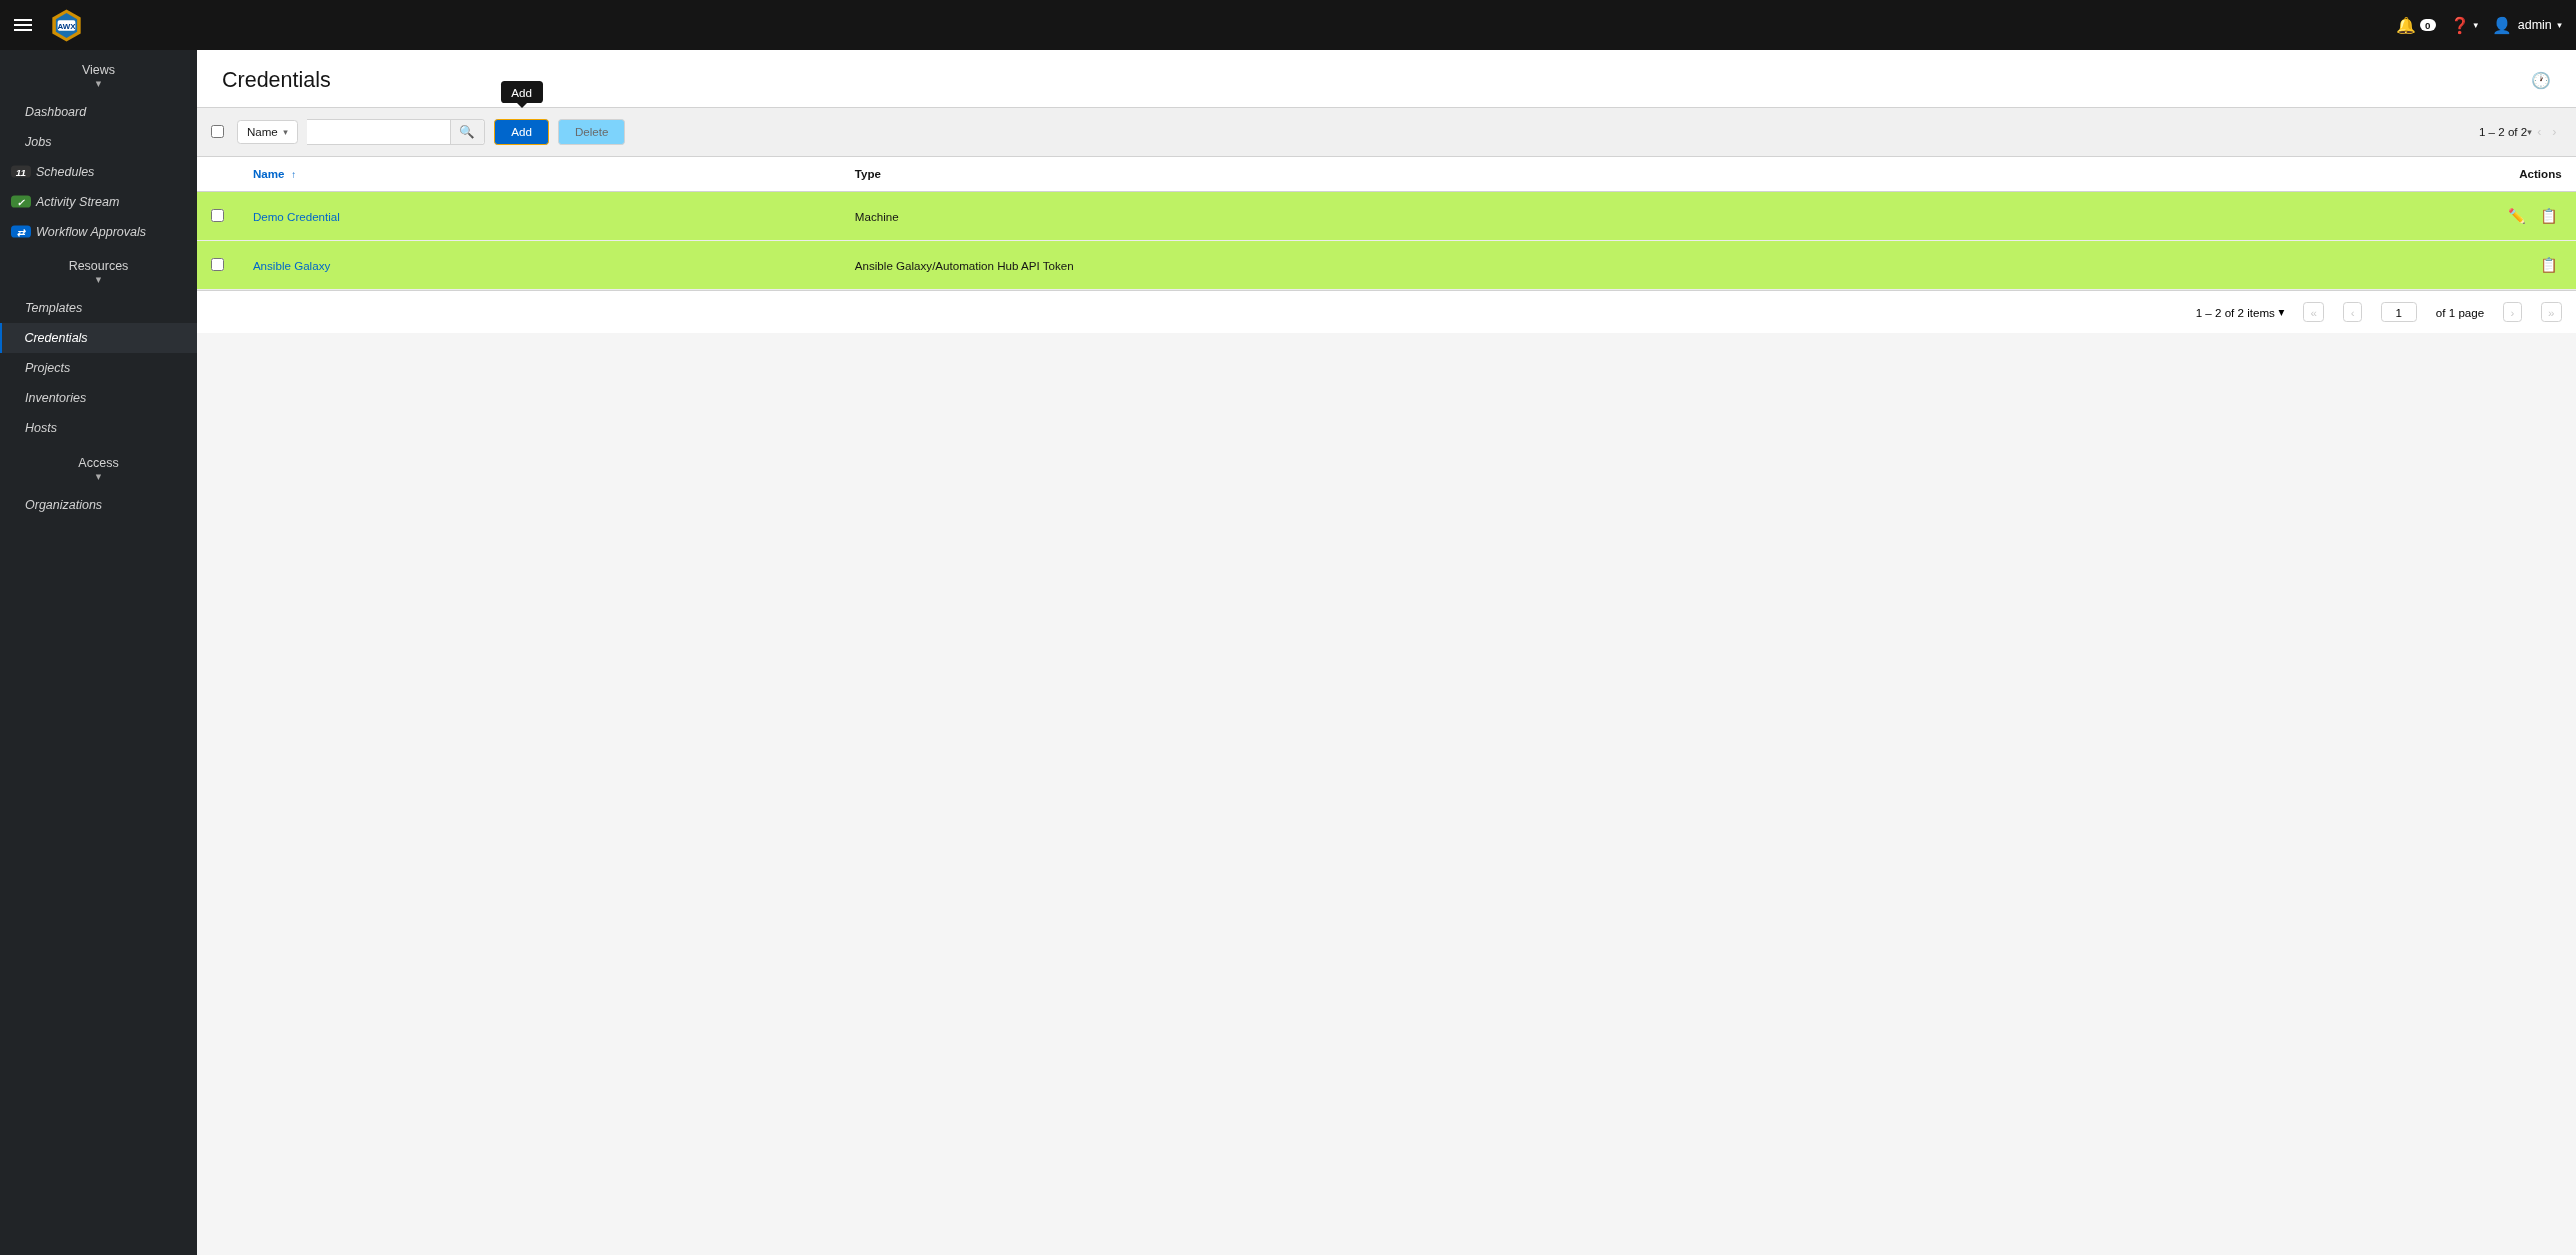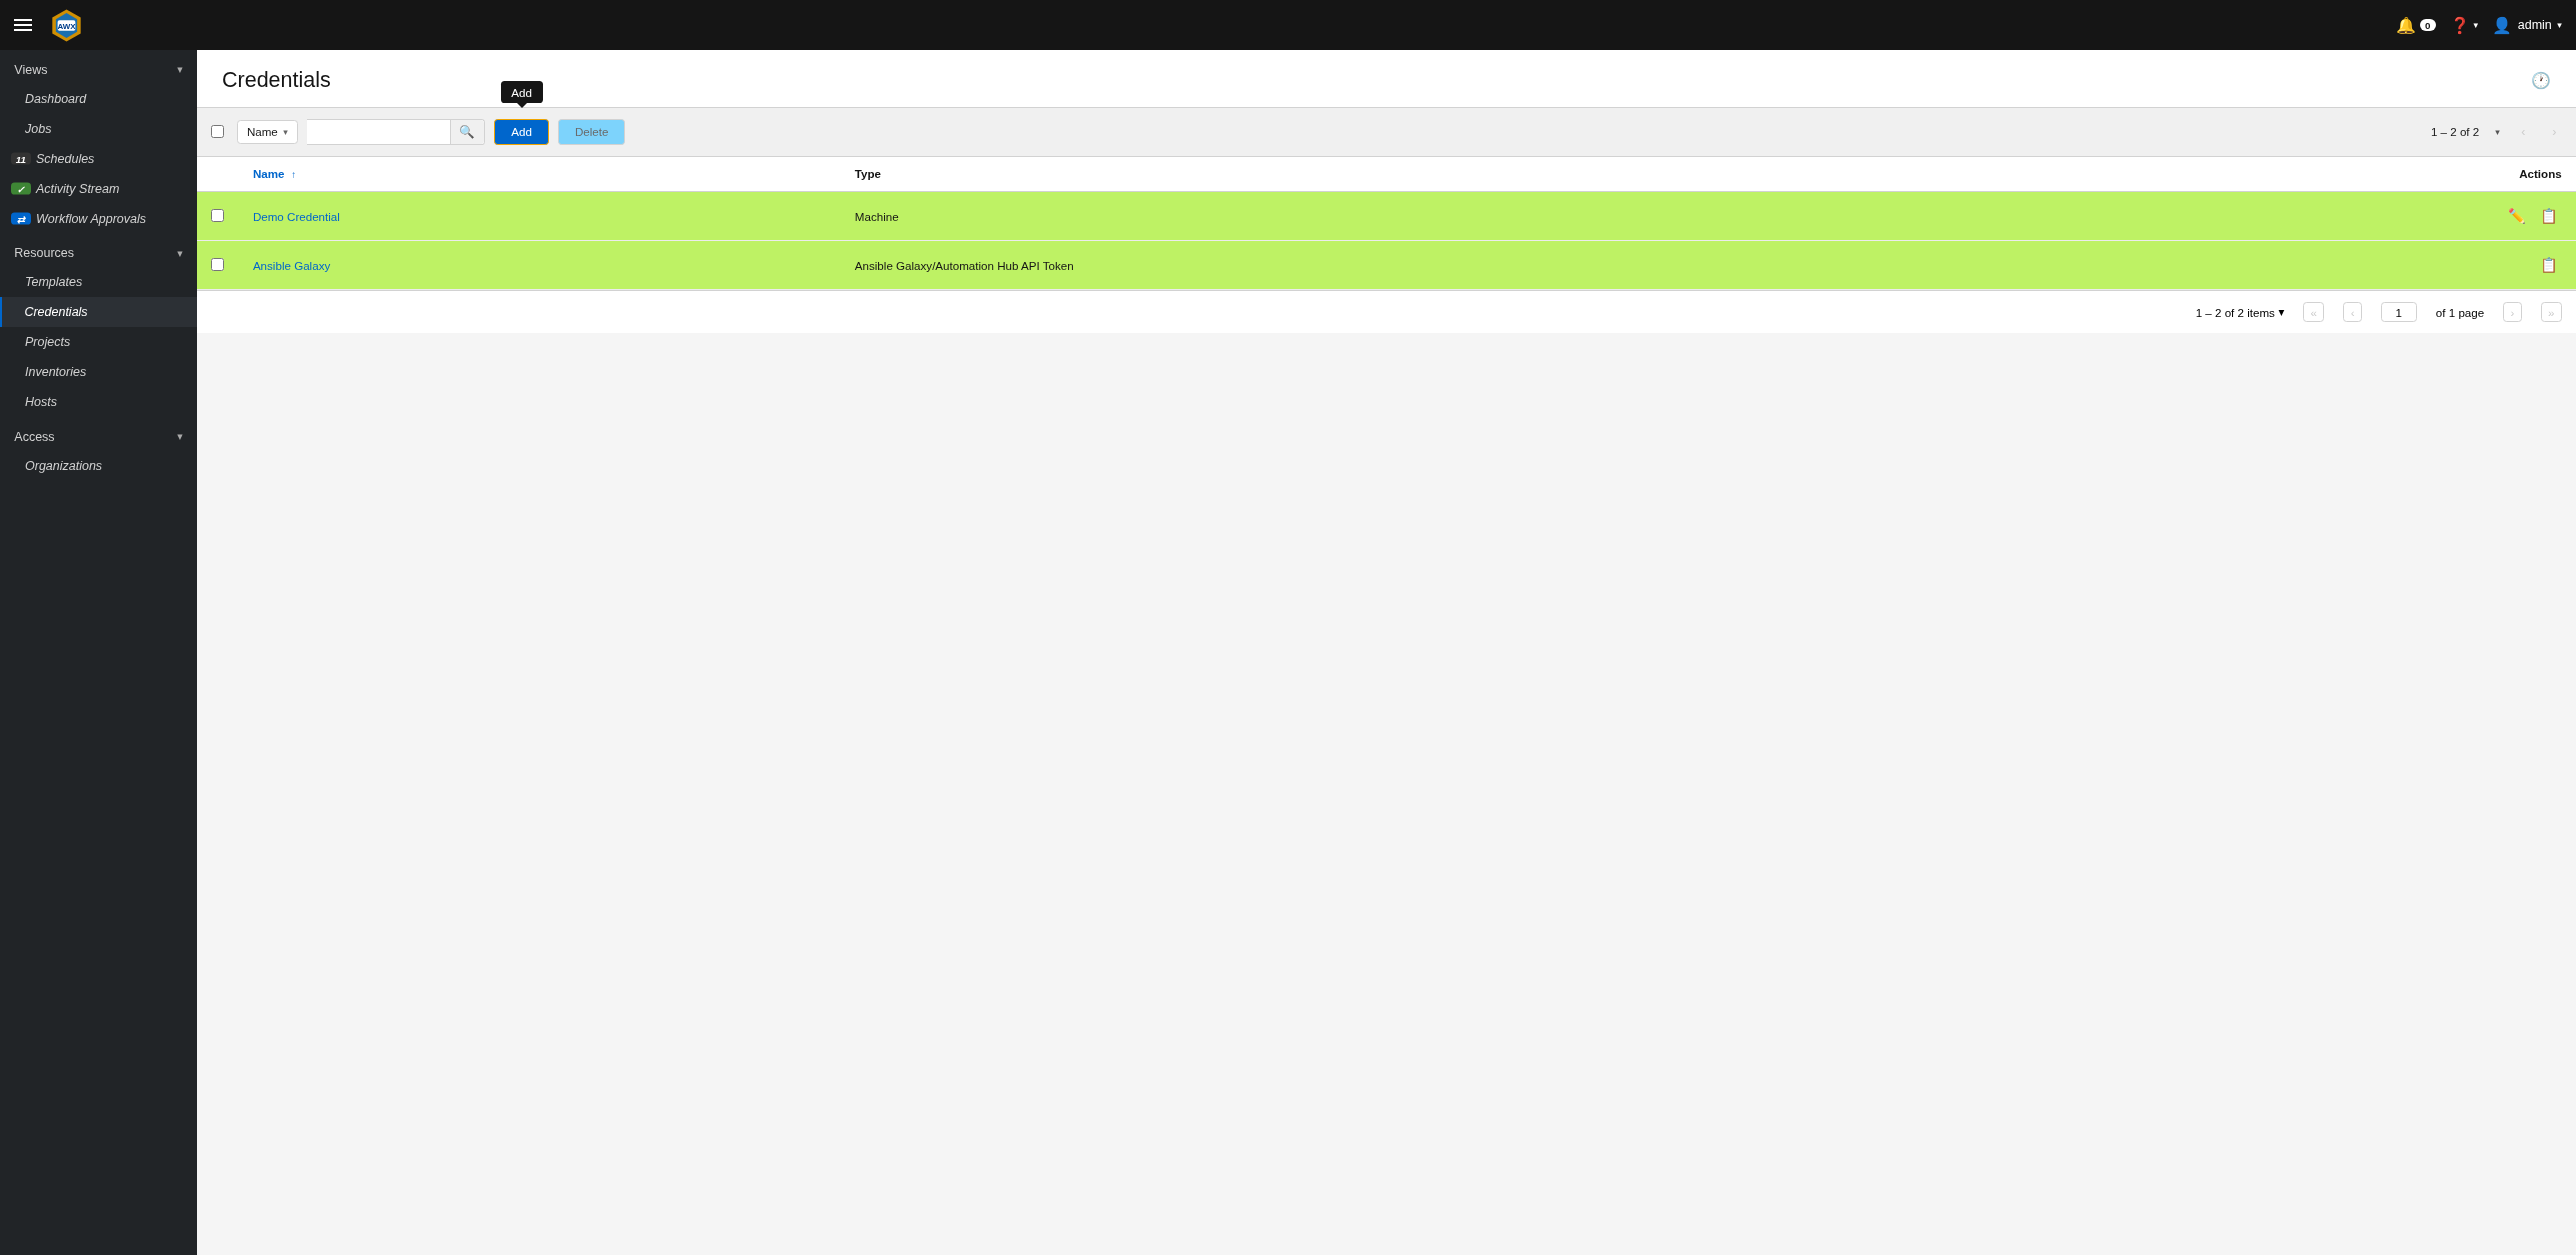--- a/index.html
+++ b/index.html
@@ -49,20 +49,21 @@
       flex-direction: column;
     }
     .sidebar-section-header {
       display: flex;
       align-items: center;
       justify-content: space-between;
       padding: 12.5px 14.3px 7.2px 14.3px;
       font-size: 12.5px;
       color: #d2d2d2;
       cursor: pointer;
+      flex-direction: column;
     }
     .sidebar-section-header .caret { font-size: 10.7px; color: #aaa; }
     .sidebar-item {
       padding: 8px 14.3px 8px 25px;
       font-size: 12.5px;
       color: #d2d2d2;
       cursor: pointer;
       position: relative;
       font-style: italic;
     }
@@ -184,21 +185,21 @@
       border-radius: 3.6px;
       padding: 5.4px 16px;
       font-size: 11.6px;
       cursor: not-allowed;
     }
 
     .toolbar-right {
       margin-left: auto;
       display: flex;
       align-items: center;
-      gap: 16px;
+      gap: 0;
       font-size: 11.6px;
       color: #151515;
     }
     .pagination-text { font-size: 11.6px; }
     .pagination-caret { font-size: 9px; color: #555; cursor: pointer; }
     .pagination-arrow { font-size: 12.5px; color: #555; cursor: pointer; padding: 2.7px 5.4px; }
     .pagination-arrow.disabled { color: #ccc; cursor: default; }
 
     
     .tooltip-container { position: relative; display: inline-block; }

